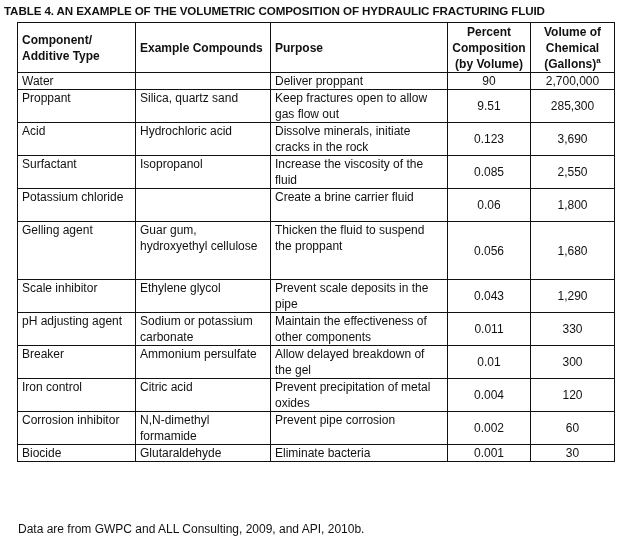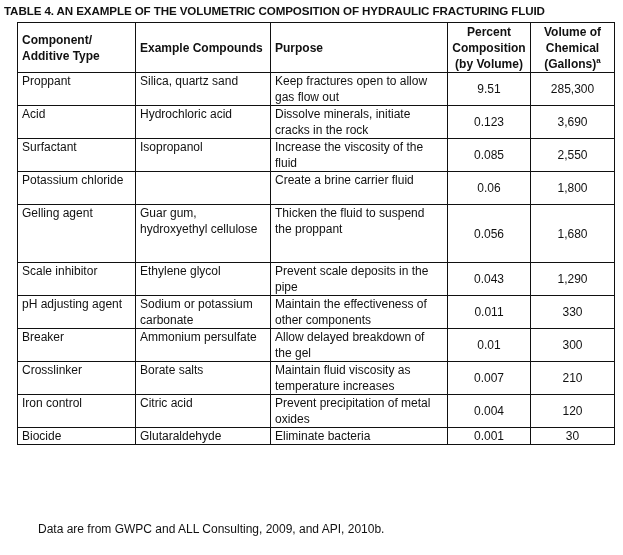--- a/index.html
+++ b/index.html
@@ -30,21 +30,21 @@
     col.c1 { width: 118px; }
     col.c2 { width: 135px; }
     col.c3 { width: 177px; }
     col.c4 { width: 83px; }
     col.c5 { width: 84px; }
     tr.head { height: 50px; }
     tr.r1 { height: 17px; }
     tr.r2 { height: 33px; }
     tr.r3 { height: 58px; }
     sup { font-size: 8px; line-height: 0; }
-    .foot1 { position: absolute; left: 18px; top: 522px; font-size: 12px; white-space: nowrap; margin-left: 20px; }
+    .foot1 { position: absolute; left: 18px; top: 522px; font-size: 12px; white-space: nowrap; }
     .foot2 { position: absolute; left: 18px; top: 565px; font-size: 12px; white-space: nowrap; }
   </style>
 </head>
 <body>
 
 <div class="title">TABLE 4. AN EXAMPLE OF THE VOLUMETRIC COMPOSITION OF HYDRAULIC FRACTURING FLUID</div>
 
 <table>
   <colgroup>
       <col class="c1">
@@ -56,20 +56,27 @@
   <thead>
     <tr class="head">
       <th>Component/ Additive Type</th>
       <th>Example Compounds</th>
       <th>Purpose</th>
       <th class="c">Percent Composition (by Volume)</th>
       <th class="c"><span>Volume of Chemical (Gallons)</span><sup>a</sup></th>
     </tr>
   </thead>
   <tbody id="tbody">
+      <tr class="r1">
+        <td>Water</td>
+        <td></td>
+        <td>Deliver proppant</td>
+        <td class="num">90</td>
+        <td class="num">2,700,000</td>
+      </tr>
       <tr class="r2">
         <td>Proppant</td>
         <td>Silica, quartz sand</td>
         <td>Keep fractures open to allow gas flow out</td>
         <td class="num">9.51</td>
         <td class="num">285,300</td>
       </tr>
       <tr class="r2">
         <td>Acid</td>
         <td>Hydrochloric acid</td>
@@ -113,32 +120,32 @@
         <td class="num">330</td>
       </tr>
       <tr class="r2">
         <td>Breaker</td>
         <td>Ammonium persulfate</td>
         <td>Allow delayed breakdown of the gel</td>
         <td class="num">0.01</td>
         <td class="num">300</td>
       </tr>
       <tr class="r2">
-        <td>Crosslinker</td>
-        <td>Borate salts</td>
-        <td>Maintain fluid viscosity as temperature increases</td>
-        <td class="num">0.007</td>
-        <td class="num">210</td>
-      </tr>
-      <tr class="r2">
         <td>Iron control</td>
         <td>Citric acid</td>
         <td>Prevent precipitation of metal oxides</td>
         <td class="num">0.004</td>
         <td class="num">120</td>
+      </tr>
+      <tr class="r2">
+        <td>Corrosion inhibitor</td>
+        <td>N,N-dimethyl formamide</td>
+        <td>Prevent pipe corrosion</td>
+        <td class="num">0.002</td>
+        <td class="num">60</td>
       </tr>
       <tr class="r1">
         <td>Biocide</td>
         <td>Glutaraldehyde</td>
         <td>Eliminate bacteria</td>
         <td class="num">0.001</td>
         <td class="num">30</td>
       </tr>
     </tbody>
 </table>

